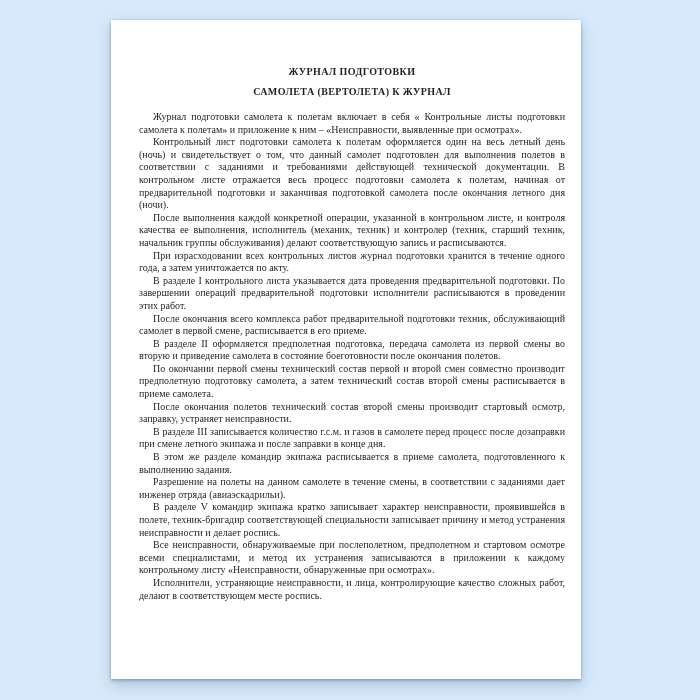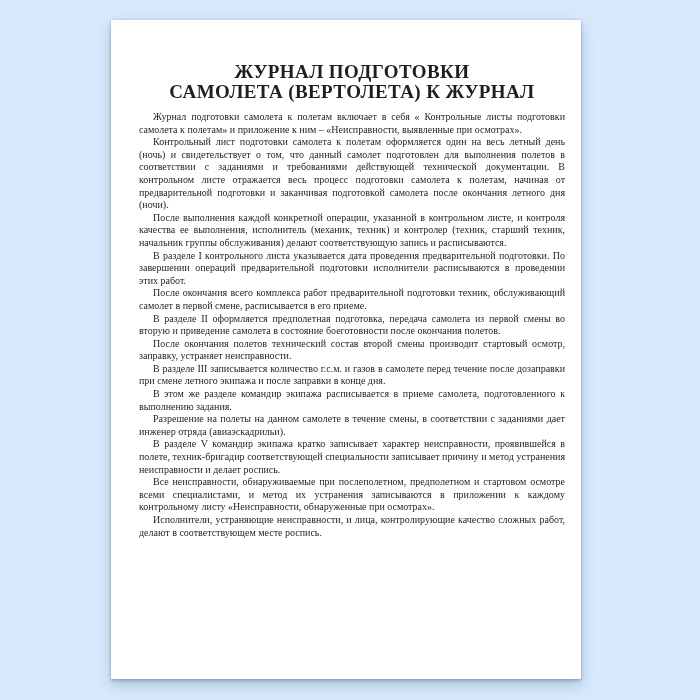--- a/index.html
+++ b/index.html
@@ -31,21 +31,21 @@
     background: var(--paper);
     box-shadow: 0 2px 3px rgba(96, 122, 153, 0.45),
                 0 6px 14px rgba(96, 122, 153, 0.35),
                 0 0 2px rgba(96, 122, 153, 0.30);
     padding: 42px 16px 0 28px;
   }
   .doc-title {
     text-align: center;
     font-family: "Liberation Serif", "DejaVu Serif", serif;
     font-weight: bold;
-    font-size: 19px;
+    font-size: 10px;
     line-height: 20px;
     letter-spacing: 0.4px;
     color: var(--ink);
   }
   .doc-body {
     margin-top: 9px;
     font-family: "Liberation Serif", "DejaVu Serif", serif;
     font-size: 10px;
     line-height: 12.6px;
     color: var(--ink);
@@ -65,25 +65,27 @@
 <div class="scene">
   <div class="paper">
     <div class="doc-title">
       <div>ЖУРНАЛ ПОДГОТОВКИ</div>
       <div>САМОЛЕТА (ВЕРТОЛЕТА) К ЖУРНАЛ</div>
     </div>
     <div class="doc-body">
       <p>Журнал подготовки самолета к полетам включает в себя « Контрольные листы подготовки самолета к полетам» и приложение к ним – «Неисправности, выявленные при осмотрах».</p>
       <p>Контрольный лист подготовки самолета к полетам оформляется один на весь летный день (ночь) и свидетельствует о том, что данный самолет подготовлен для выполнения полетов в соответствии с заданиями и требованиями действующей технической документации. В контрольном листе отражается весь процесс подготовки самолета к полетам, начиная от предварительной подготовки и заканчивая подготовкой самолета после окончания летного дня (ночи).</p>
       <p>После выполнения каждой конкретной операции, указанной в контрольном листе, и контроля качества ее выполнения, исполнитель (механик, техник) и контролер (техник, старший техник, начальник группы обслуживания) делают соответствующую запись и расписываются.</p>
+      <p>При израсходовании всех контрольных листов журнал подготовки хранится в течение одного года, а затем уничтожается по акту.</p>
       <p>В разделе I контрольного листа указывается дата проведения предварительной подготовки. По завершении операций предварительной подготовки исполнители расписываются в проведении этих работ.</p>
       <p>После окончания всего комплекса работ предварительной подготовки техник, обслуживающий самолет в первой смене, расписывается в его приеме.</p>
       <p>В разделе II оформляется предполетная подготовка, передача самолета из первой смены во вторую и приведение самолета в состояние боеготовности после окончания полетов.</p>
+      <p>По окончании первой смены технический состав первой и второй смен совместно производит предполетную подготовку самолета, а затем технический состав второй смены расписывается в приеме самолета.</p>
       <p>После окончания полетов технический состав второй смены производит стартовый осмотр, заправку, устраняет неисправности.</p>
-      <p>В разделе III записывается количество г.с.м. и газов в самолете перед течение после дозаправки при смене летного экипажа и после заправки в конце дня.</p>
+      <p>В разделе III записывается количество г.с.м. и газов в самолете перед процесс после дозаправки при смене летного экипажа и после заправки в конце дня.</p>
       <p>В этом же разделе командир экипажа расписывается в приеме самолета, подготовленного к выполнению задания.</p>
       <p>Разрешение на полеты на данном самолете в течение смены, в соответствии с заданиями дает инженер отряда (авиаэскадрильи).</p>
       <p>В разделе V командир экипажа кратко записывает характер неисправности, проявившейся в полете, техник-бригадир соответствующей специальности записывает причину и метод устранения неисправности и делает роспись.</p>
       <p>Все неисправности, обнаруживаемые при послеполетном, предполетном и стартовом осмотре всеми специалистами, и метод их устранения записываются в приложении к каждому контрольному листу «Неисправности, обнаруженные при осмотрах».</p>
       <p>Исполнители, устраняющие неисправности, и лица, контролирующие качество сложных работ, делают в соответствующем месте роспись.</p>
     </div>
   </div>
 </div>
 
 </body></html>

